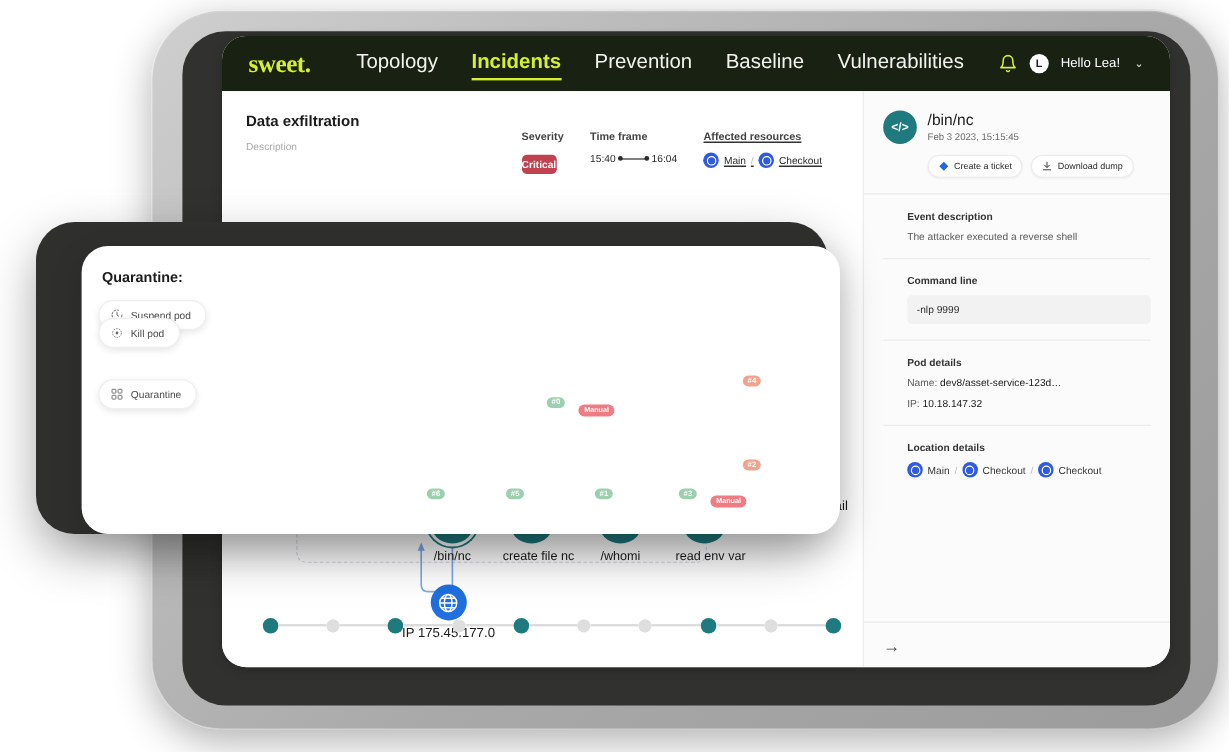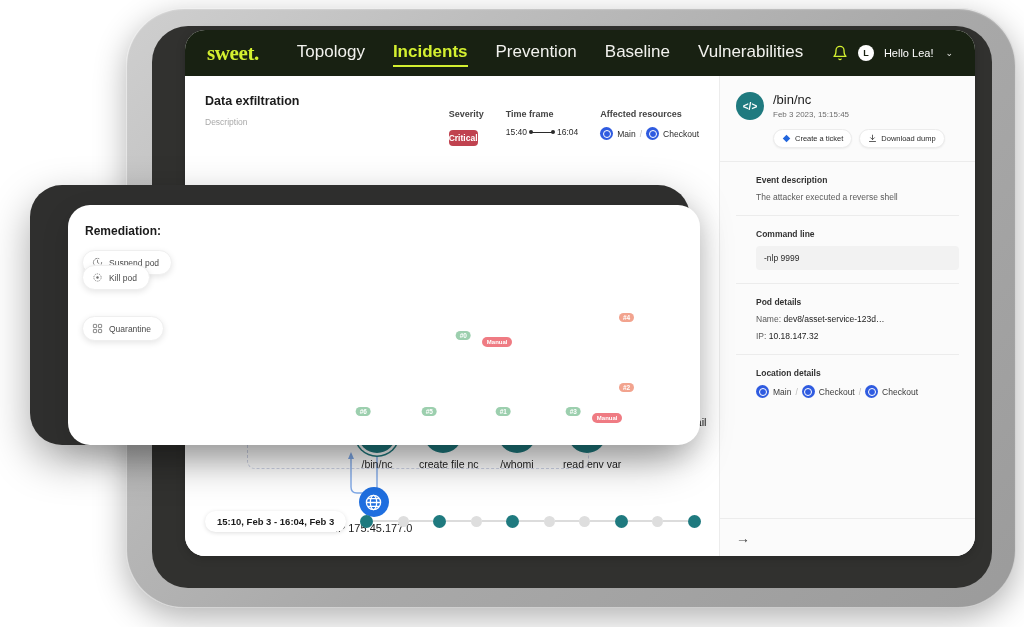--- a/index.html
+++ b/index.html
@@ -194,21 +194,21 @@
 
         <div class="meta-col" style="margin-top:14px;">
           <div class="meta-head">Time frame</div>
           <div id="timeframe">
             <span>15:40</span>
             <span class="tf-line"></span>
             <span>16:04</span>
           </div>
         </div>
 
-        <div class="meta-col" style="margin-top:14px;margin-right:0;">
+        <div class="meta-col" style="margin-top:14px;margin-right:14px;text-decoration:underline;">
           <div class="meta-head">Affected resources</div>
           <div id="affected">
             <span class="res-badge">
                 <span></span>
               </span>
             <span>Main</span>
             <span class="sep">/</span>
             <span class="res-badge">
                 <span></span>
               </span>
@@ -314,21 +314,20 @@
           <div class="node-circle">
             <svg viewBox="0 0 24 24" width="19" height="19" fill="none" stroke="#ffffff" stroke-width="1.7">
               <path d="M6.5 18a4 4 0 0 1 .4-8 5.5 5.5 0 0 1 10.5 1.3A3.4 3.4 0 0 1 17 18z"></path>
             </svg>
           </div>
           <div class="node-label">Cloud trail</div>
         </div>
       </div>
 
       <div id="timeline-row">
-        <div id="timeline-chip">15:10, Feb 3 - 16:04, Feb 3</div>
         <div id="timeline-track">
           <span class="tl-dot on"></span>
             <span class="tl-seg"></span>
           <span class="tl-dot off"></span>
             <span class="tl-seg"></span>
           <span class="tl-dot on"></span>
             <span class="tl-seg"></span>
           <span class="tl-dot off"></span>
             <span class="tl-seg"></span>
           <span class="tl-dot on"></span>
@@ -430,21 +429,21 @@
 
       <div id="dp-footer">
         <span id="dp-arrow">→</span>
       </div>
     </div>
   </div>
 </div>
 
 <div id="rem-shell"></div>
 <div id="rem-card">
-  <div id="rem-title">Remediation:</div>
+  <div id="rem-title">Quarantine:</div>
 
   <div class="rem-btn" id="rem-b0">
     <span>
       <svg viewBox="0 0 24 24" width="11" height="11" fill="none" stroke="#6b6b6b" stroke-width="1.8" stroke-linecap="round">
         <path d="M21 12a9 9 0 1 1-6-8.5" stroke-dasharray="3 3"></path>
         <path d="M12 7v5l3 2"></path>
       </svg>
     </span>
     <span>Suspend pod</span>
   </div>

